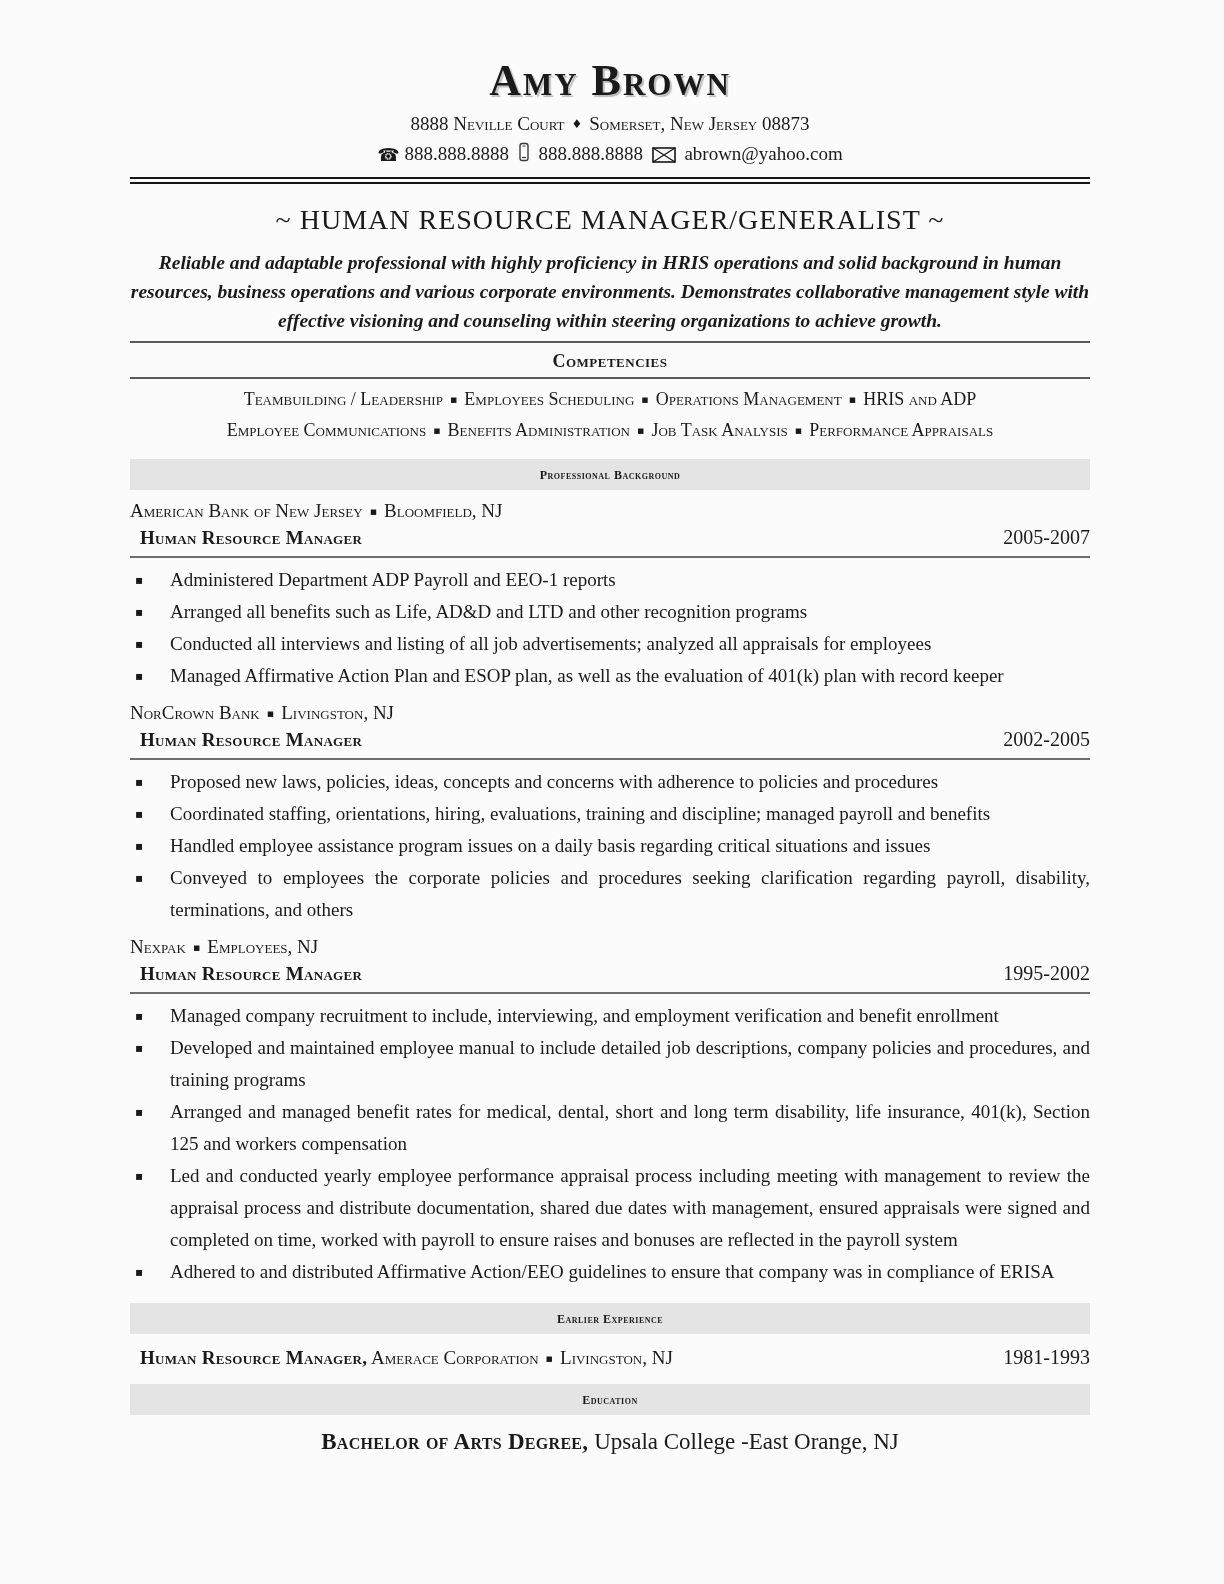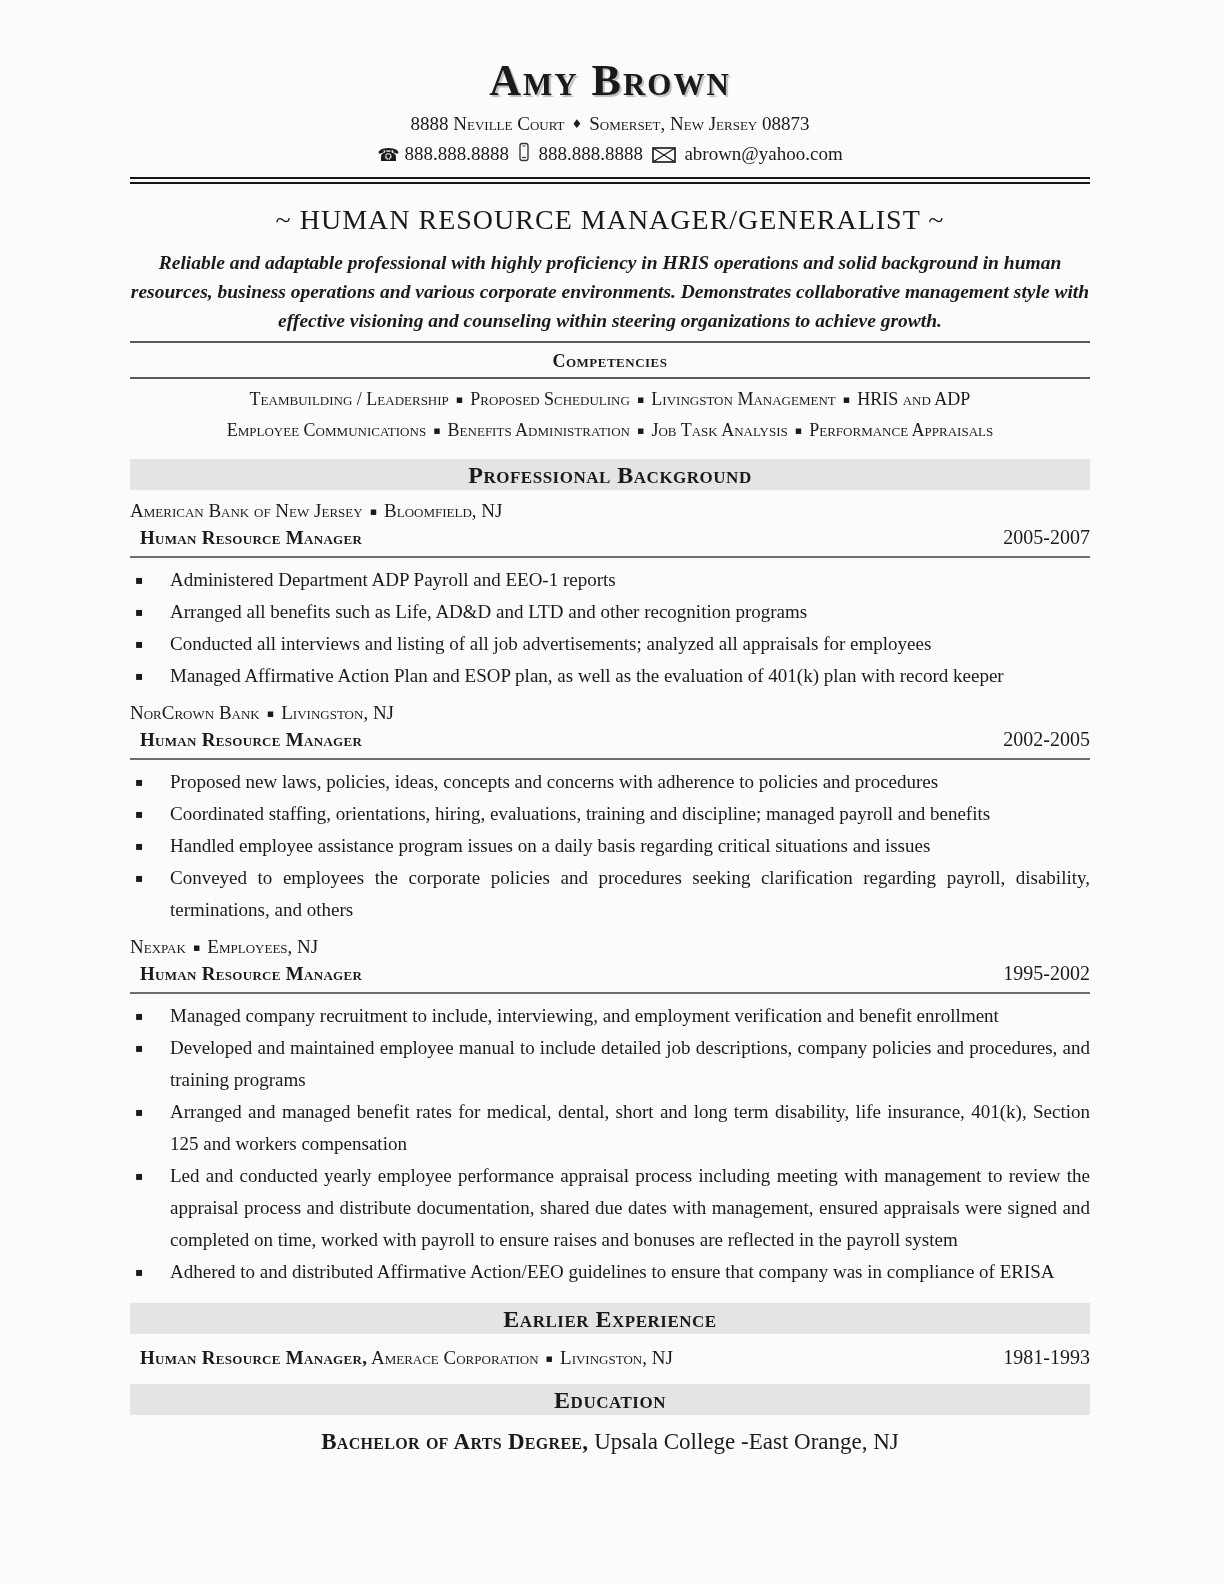--- a/index.html
+++ b/index.html
@@ -37,21 +37,21 @@
     margin:10px 0 0 0;text-align:center;
     font-weight:bold;font-style:italic;
     font-size:19.5px;line-height:29px;
   }
   .comp-heading{margin:6px 0 0 0;text-align:center;font-variant:small-caps;font-weight:bold;font-size:18px;line-height:24px;letter-spacing:.5px;}
   .comp-row{margin-top:7px;text-align:center;font-variant:small-caps;font-size:18px;line-height:26px;}
 
   .banner{
     margin-top:15px;background:#e4e4e4;
     text-align:center;font-variant:small-caps;font-weight:bold;
-    font-size:24px;line-height:22px;padding:5px 0 4px 0;letter-spacing:.5px;
+    font-size:12px;line-height:22px;padding:5px 0 4px 0;letter-spacing:.5px;
   }
 
   .company-row{margin-top:10px;font-variant:small-caps;font-size:19px;line-height:22px;}
   .title-row{
     margin-top:3px;display:flex;justify-content:space-between;align-items:baseline;
     border-bottom:2px solid #6e6e6e;padding:0 0 7px 0;
   }
   .job-title{font-variant:small-caps;font-weight:bold;font-size:19px;padding-left:10px;letter-spacing:.3px;}
   .dates{font-size:20px;}
 
@@ -99,21 +99,21 @@
     <div class="double-rule"></div>
   </div>
 
   <h2 class="doc-title">~ HUMAN RESOURCE MANAGER/GENERALIST ~</h2>
   <p class="summary">Reliable and adaptable professional with highly proficiency in HRIS operations and solid background in human resources, business operations and various corporate environments. Demonstrates collaborative management style with effective visioning and counseling within steering organizations to achieve growth.</p>
 
   <div class="thin-rule"></div>
   <h3 class="comp-heading">Competencies</h3>
   <div class="thin-rule" style="margin-top:4px"></div>
   <div class="comp-row">
-    <span>Teambuilding / Leadership</span><span class="sep-sq">▪</span><span>Proposed Scheduling</span><span class="sep-sq">▪</span><span>Livingston Management</span><span class="sep-sq">▪</span><span>HRIS and ADP</span>
+    <span>Teambuilding / Leadership</span><span class="sep-sq">▪</span><span>Employees Scheduling</span><span class="sep-sq">▪</span><span>Operations Management</span><span class="sep-sq">▪</span><span>HRIS and ADP</span>
   </div>
   <div class="comp-row" style="margin-top:4px">
     <span>Employee Communications</span><span class="sep-sq">▪</span><span>Benefits Administration</span><span class="sep-sq">▪</span><span>Job Task Analysis</span><span class="sep-sq">▪</span><span>Performance Appraisals</span>
   </div>
 
   <div class="banner">Professional Background</div>
 
   <div class="company-row">
     <span>American Bank of New Jersey</span><span class="sep-sq">▪</span><span>Bloomfield, NJ</span>
   </div>

